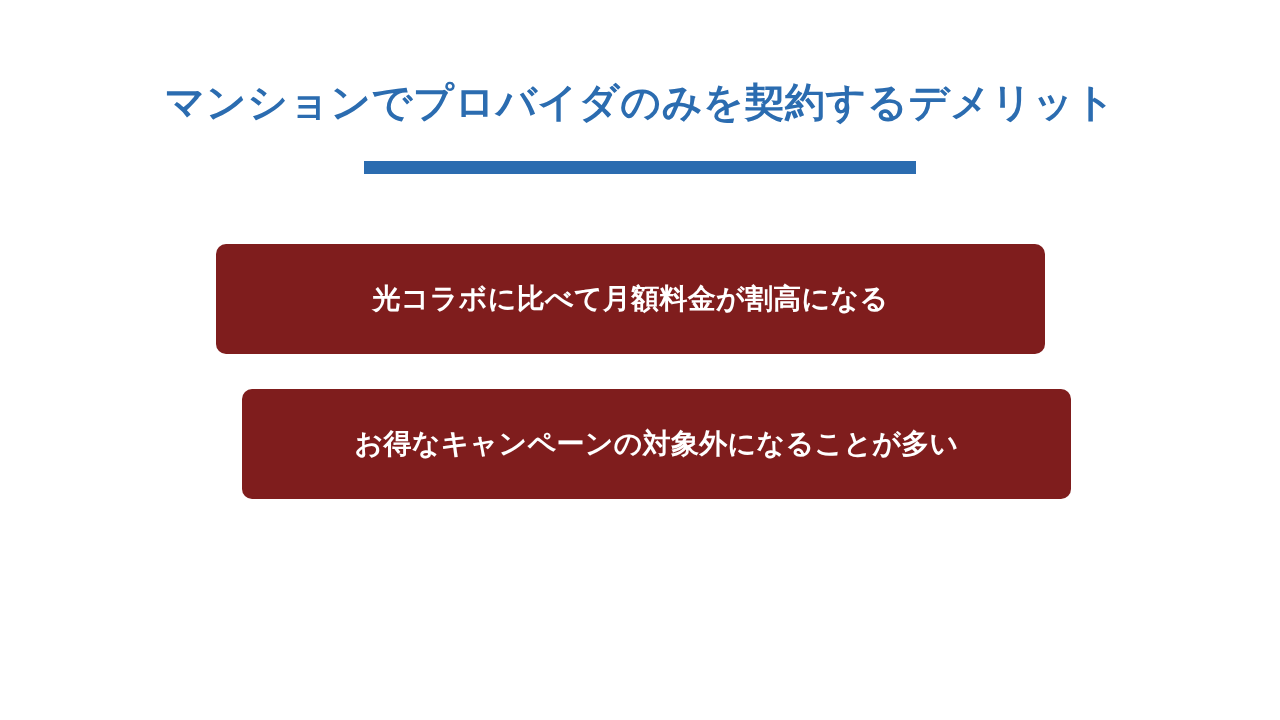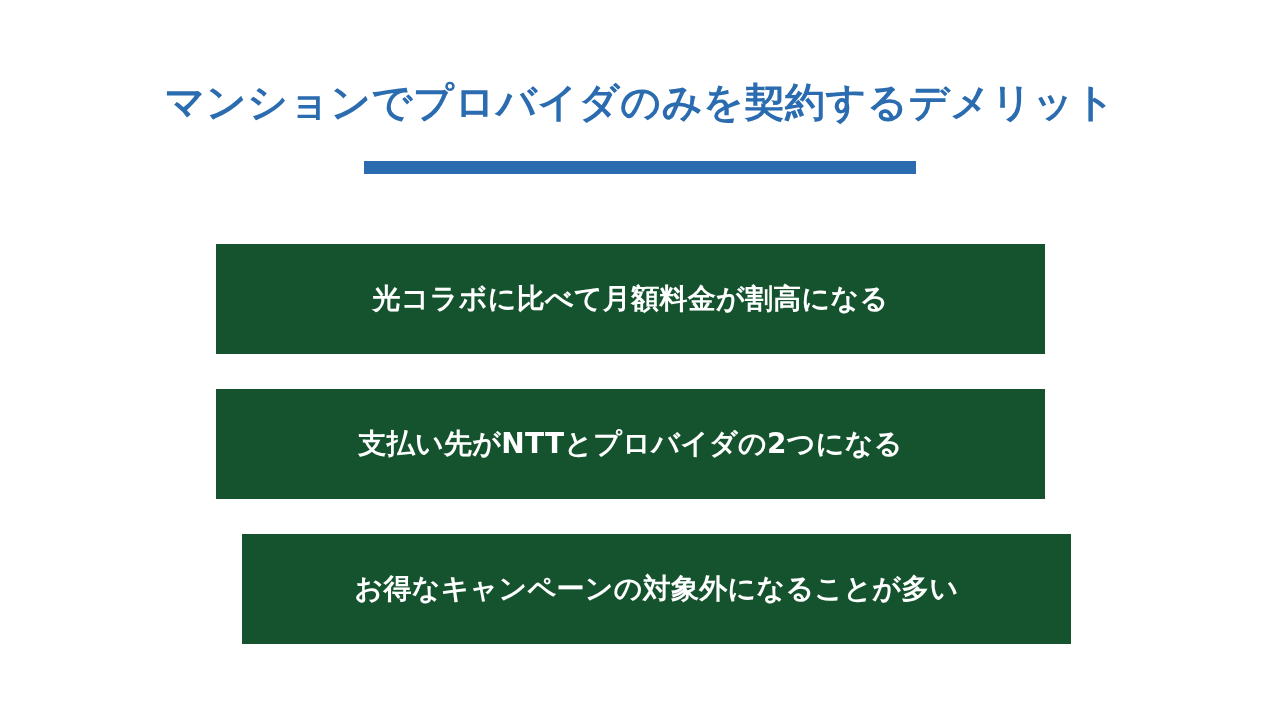--- a/index.html
+++ b/index.html
@@ -56,26 +56,27 @@
   .box-list {
     position: absolute;
     left: 216px;
     top: 244px;
     width: 829px;
   }
 
   .box {
     width: 829px;
     height: 110px;
-    background: #14532d;
+    background: #7f1d1d;
     display: flex;
     align-items: center;
     justify-content: center;
     box-sizing: border-box;
     margin-bottom: 35px;
+    border-radius: 10px;
   }
 
   .box:last-child {
     margin-bottom: 0;
     margin-left: 26px;
   }
 
   .box-text {
     margin: 0;
     font-size: 28px;
@@ -97,23 +98,20 @@
   </div>
 
   <div class="title-underline"></div>
 
   <div class="box-list">
 
     <div class="box">
       <p class="box-text">光コラボに比べて月額料金が割高になる</p>
     </div>
 
-    <div class="box">
-      <p class="box-text">支払い先がNTTとプロバイダの2つになる</p>
-    </div>
 
     <div class="box">
       <p class="box-text">お得なキャンペーンの対象外になることが多い</p>
     </div>
 
   </div>
 
 </div>
 
 </body></html>

